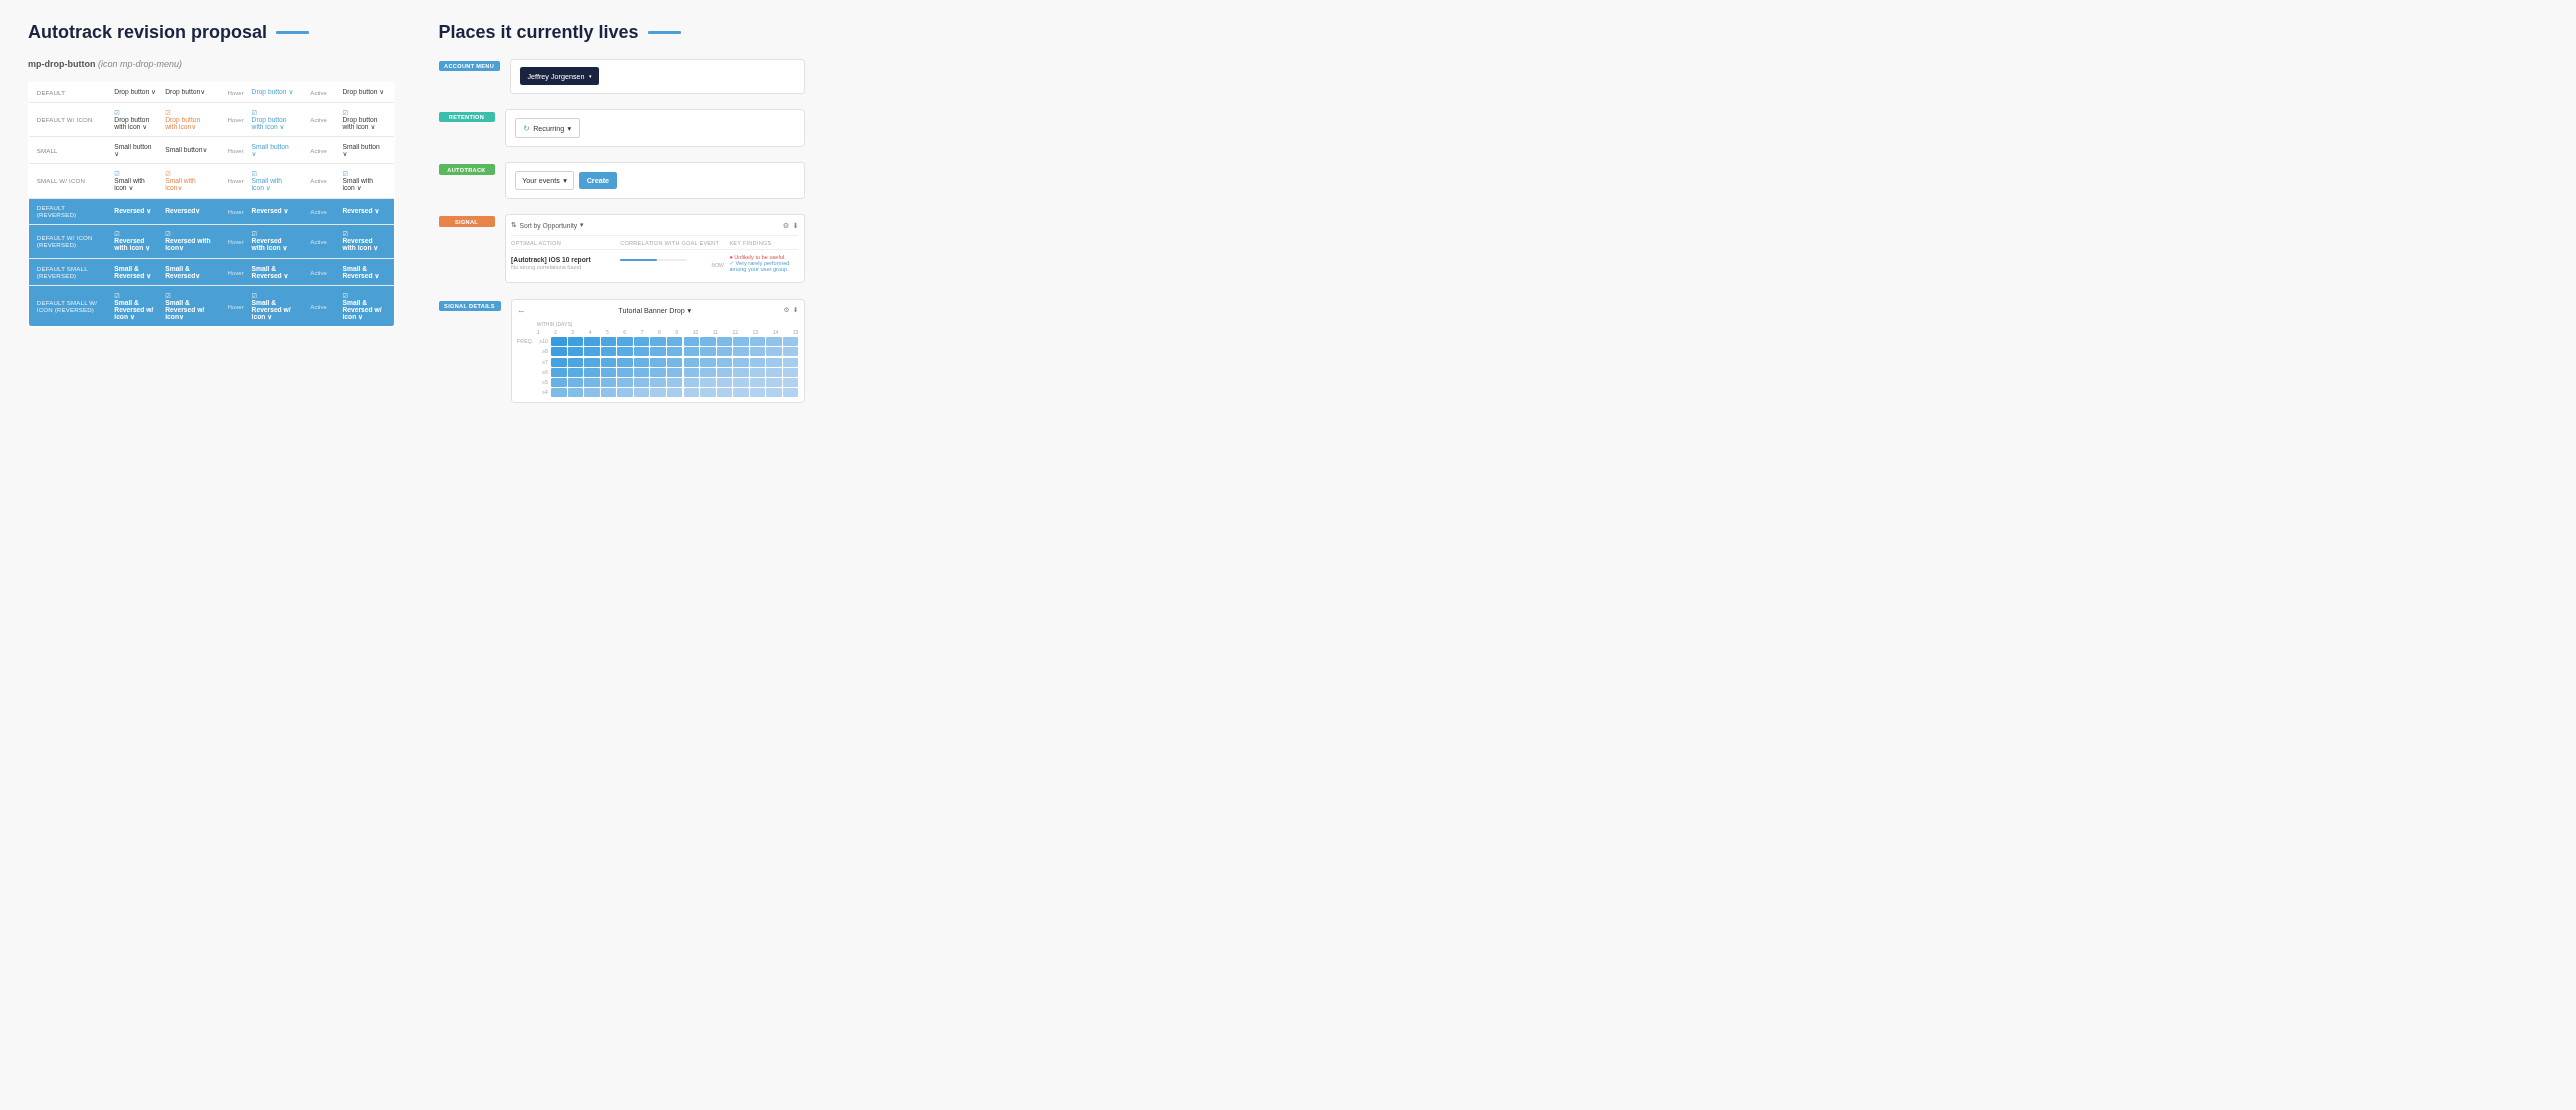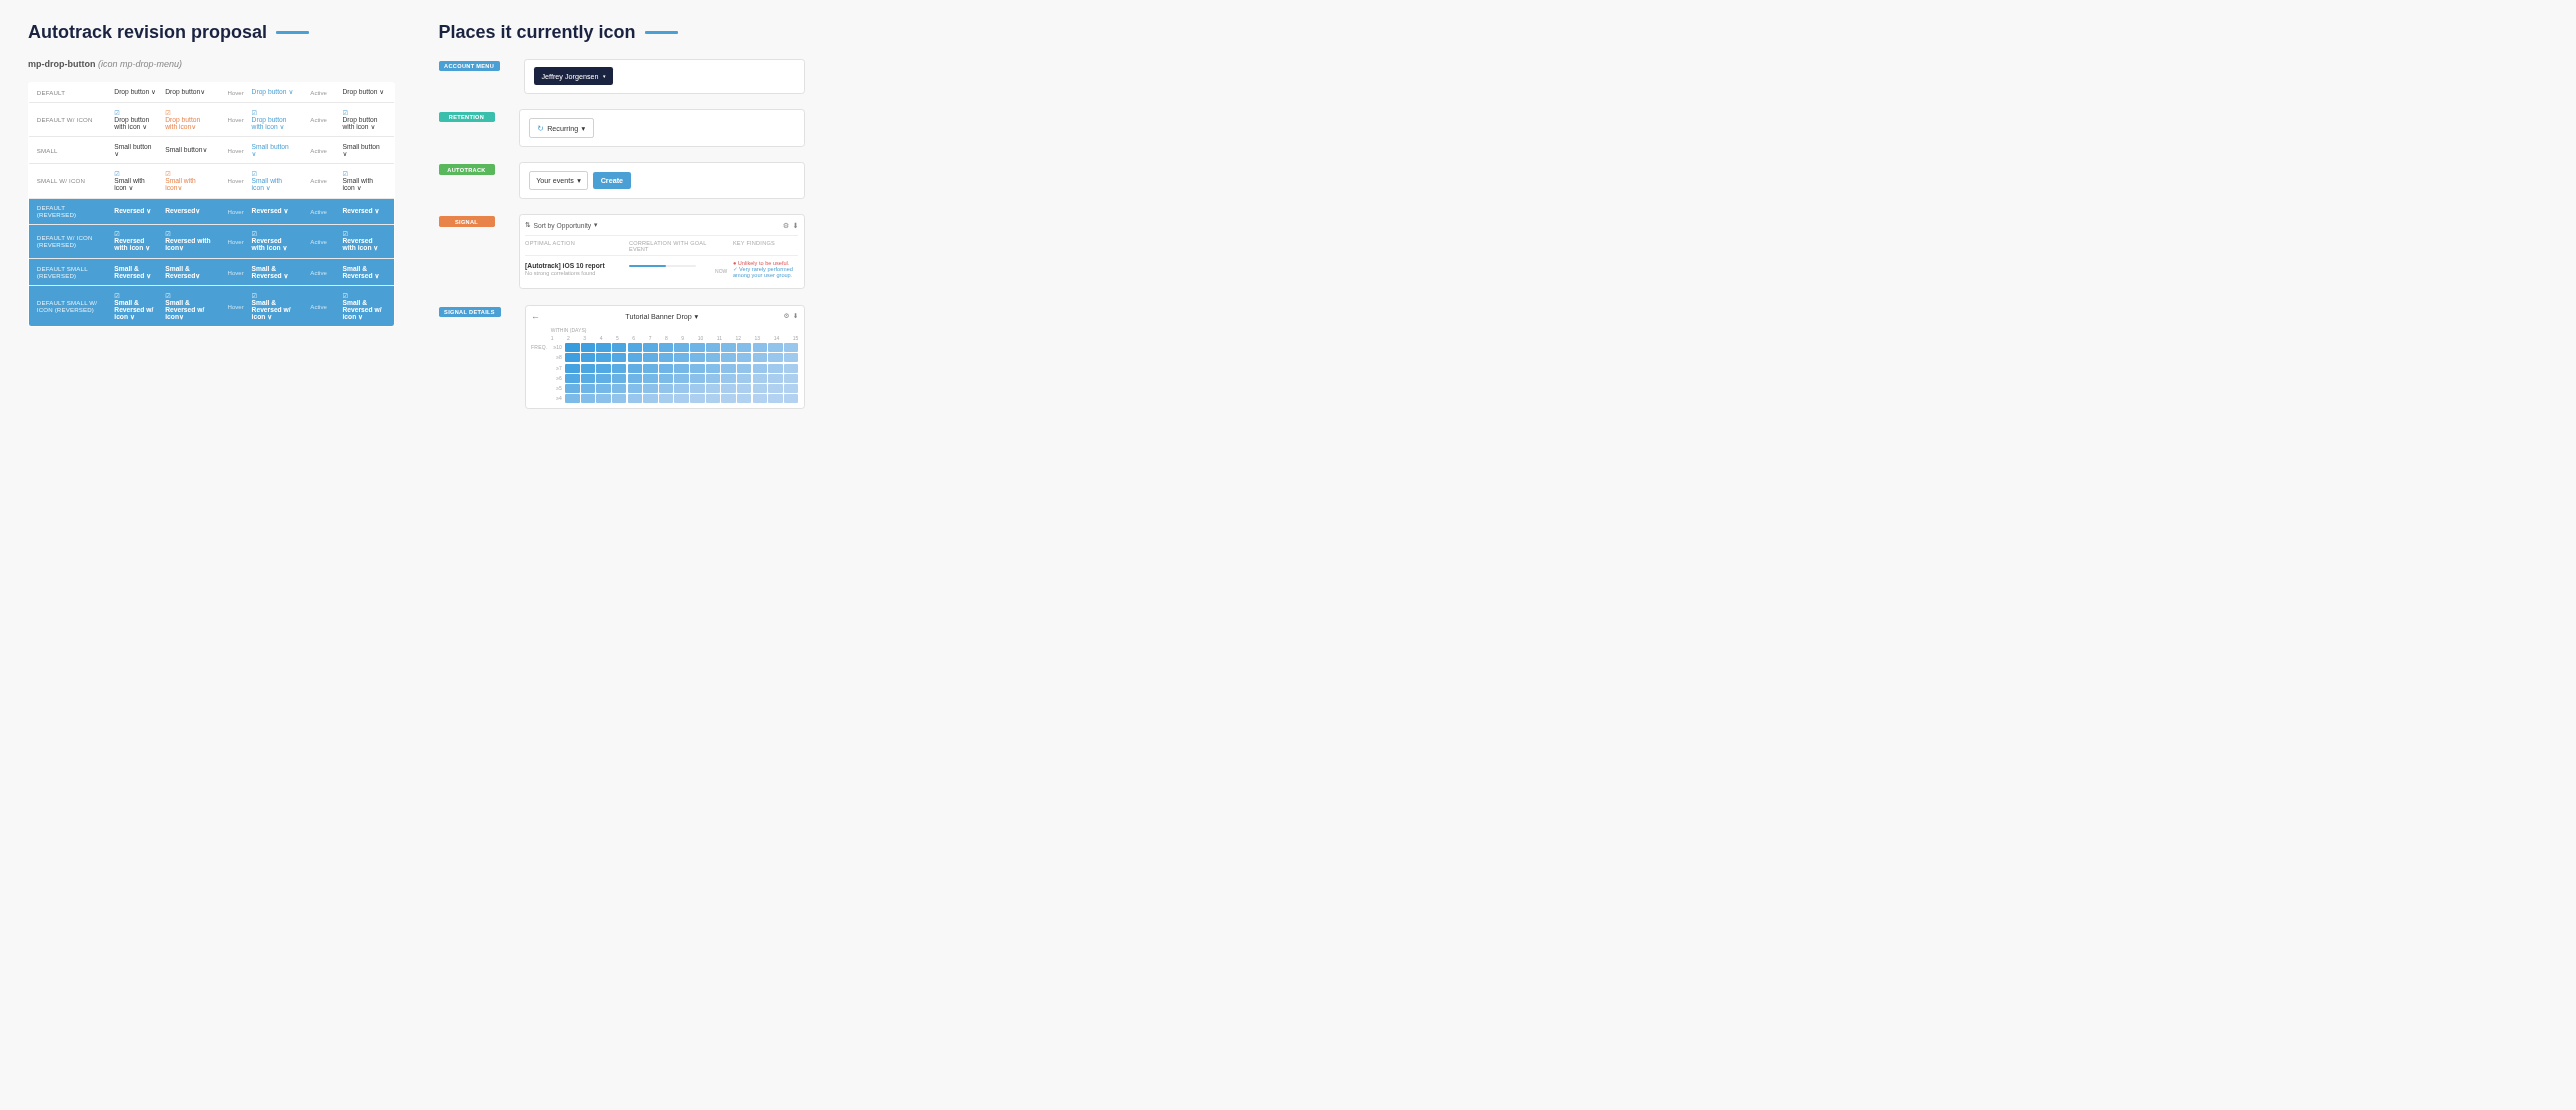--- a/index.html
+++ b/index.html
@@ -94,21 +94,21 @@
     .drop-btn.reversed.hover { color: #fff; }
 
     .icon-check { font-size: 6.1px; margin-right: 1.7px; color: #4a9fd4; }
     .row-reversed .icon-check { color: rgba(255,255,255,0.9); }
     .icon-check-orange { color: #e8834a; }
     .places-items { display: flex; flex-direction: column; gap: 15.5px; }
 
     .place-item {
       display: flex;
       align-items: flex-start;
-      gap: 24px;
+      gap: 10px;
     }
     .place-tag {
       display: inline-block;
       padding: 2.2px 5.6px;
       font-size: 5.6px;
       font-weight: 700;
       letter-spacing: 0.06em;
       text-transform: uppercase;
       border-radius: 1.7px;
       min-width: 56px;
@@ -355,21 +355,21 @@
     <td><span class="icon-check">☑</span><span class="drop-btn hover reversed">Small &amp; Reversed w/ icon ∨</span></td>
     <td style="color:rgba(255,255,255,0.7); font-size:6.1px;">Active</td>
     <td><span class="icon-check">☑</span><span class="drop-btn reversed">Small &amp; Reversed w/ icon ∨</span></td>
   </tr>
         </tbody>
     </table>
   </div>
 
   <div class="right-panel">
     <h1 class="section-title">
-      <span>Places it currently icon</span>
+      <span>Places it currently lives</span>
       <span class="title-line"></span>
     </h1>
 
     <div class="places-items">
 
       <div class="place-item">
         <span class="place-tag tag-blue">ACCOUNT MENU</span>
         <div class="place-preview account-menu-preview">
           <div class="account-btn">
             <span>Jeffrey Jorgensen</span>

